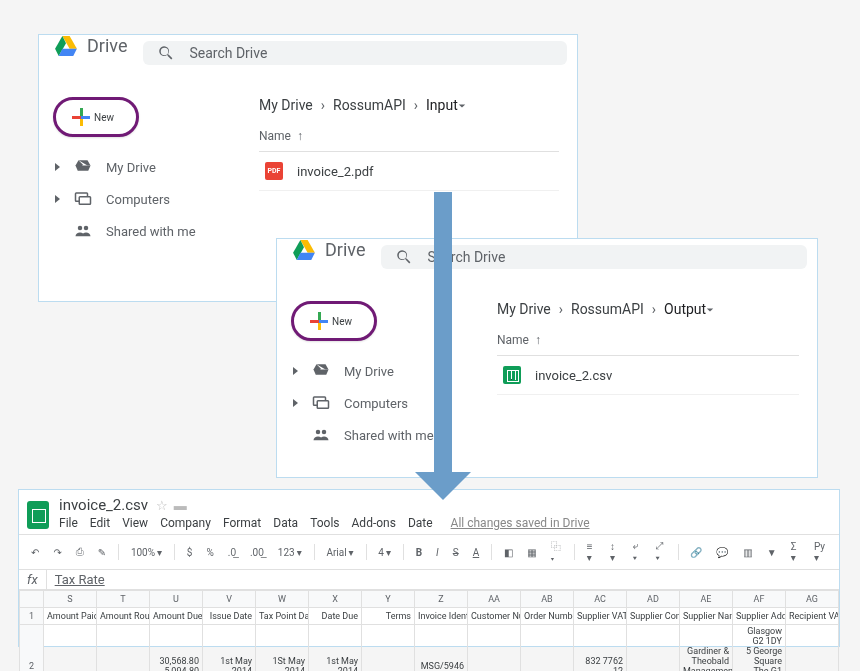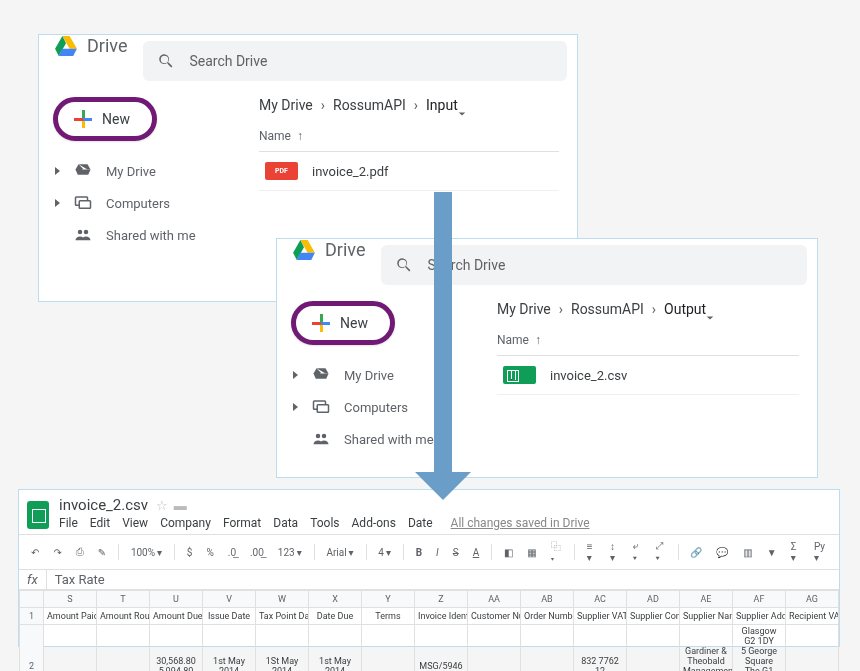--- a/index.html
+++ b/index.html
@@ -9,44 +9,44 @@
   .p1 { top: 34px; left: 38px; width: 540px; height: 268px; }
   .p2 { top: 238px; left: 276px; width: 542px; height: 240px; z-index: 2; }
   .p3 { top: 489px; left: 18px; width: 822px; height: 158px; z-index: 3; }
 
   
   .drive-hdr { display: flex; align-items: flex-start; height: 52px; }
   .drive-logo { display: flex; align-items: center; gap: 10px; padding: 0 16px; }
   .triwrap { width: 22px; height: 20px; position: relative; }
   .triwrap svg { width: 22px; height: 20px; }
   .drive-title { font-size: 18px; color: #5f6368; }
-  .search { flex: 1; background: #f1f3f4; height: 40px; margin: 6px 10px 6px 0; border-radius: 6px; display: flex; align-items: center; padding: 4px 14px; color: #5f6368; }
+  .search { flex: 1; background: #f1f3f4; height: 24px; margin: 6px 10px 6px 0; border-radius: 6px; display: flex; align-items: center; padding: 4px 14px; color: #5f6368; }
   .search .mag { width: 18px; height: 18px; margin-right: 14px; }
   .search span { font-size: 14px; }
 
   .drive-body { display: flex; }
   .sidebar { width: 202px; padding: 10px 0; }
-  .newbtn { display: flex; align-items: center; gap: 10px; background: #fff; border: 5px solid #701a75; border-radius: 22px; padding: 8px 22px 8px 16px; margin: 0 0 14px 14px; box-shadow: 0 1px 2px rgba(0,0,0,.12); font-size: 14px; color: #3c4043; cursor: pointer; width: fit-content; }
+  .newbtn { display: flex; align-items: center; gap: 4px; background: #fff; border: 3px solid #701a75; border-radius: 22px; padding: 8px 22px 8px 16px; margin: 0 0 14px 14px; box-shadow: 0 1px 2px rgba(0,0,0,.12); font-size: 10px; color: #3c4043; cursor: pointer; width: fit-content; }
   .plus { width: 18px; height: 18px; position: relative; }
   .plus:before, .plus:after { content: ''; position: absolute; background: #34a853; }
   .plus:before { left: 8px; top: 0; width: 3px; height: 18px; background: linear-gradient(to bottom,#34a853 50%,#fbbc04 50%); }
   .plus:after { top: 8px; left: 0; height: 3px; width: 18px; background: linear-gradient(to right,#ea4335 50%,#4285f4 50%); }
   .nav-item { display: flex; align-items: center; gap: 14px; padding: 7px 16px; color: #5f6368; font-size: 13px; cursor: pointer; }
   .nav-item .tri-tog { width: 0; height: 0; border-top: 4px solid transparent; border-bottom: 4px solid transparent; border-left: 5px solid #5f6368; }
   .nav-item .no-tog { width: 5px; }
   .nav-icon { width: 18px; height: 18px; display: flex; align-items: center; justify-content: center; }
   .nav-icon svg { width: 18px; height: 18px; fill: #5f6368; }
 
   .content { flex: 1; padding: 10px 18px; }
   .crumbs { display: flex; align-items: center; gap: 8px; color: #3c4043; font-size: 14px; margin-bottom: 6px; }
   .crumbs .chev { color: #5f6368; }
-  .crumbs .current { font-weight: 400; color: #202124; display: flex; align-items: flex-end; }
+  .crumbs .current { font-weight: 400; color: #202124; display: flex; align-items: flex-start; }
   .coltitle { display: flex; align-items: center; gap: 6px; color: #5f6368; font-size: 12px; padding: 10px 0 8px; border-bottom: 1px solid #e0e0e0; }
   .filerow { display: flex; align-items: center; gap: 14px; padding: 10px 6px; font-size: 13px; color: #3c4043; border-bottom: 1px solid #f0f0f0; cursor: pointer; }
-  .ficon { width: 33px; height: 18px; display: flex; align-items: center; justify-content: center; }
+  .ficon { width: 18px; height: 18px; display: flex; align-items: center; justify-content: center; }
   .ficon.img { background: #fff; border: 1px solid #dadce0; border-radius: 2px; position: relative; }
   .ficon.img:after { content: ''; position: absolute; left: 3px; top: 4px; width: 10px; height: 1px; background: #dadce0; box-shadow: 0 3px #dadce0, 0 6px #dadce0; }
   .ficon.pdf { background: #ea4335; color: #fff; font-size: 7px; font-weight: bold; border-radius: 2px; }
   .ficon.csv { background: #0f9d58; border-radius: 2px; position: relative; }
   .ficon.csv:after { content: ''; position: absolute; left: 4px; top: 4px; width: 10px; height: 10px; border: 1px solid #fff; }
   .ficon.csv:before { content: ''; position: absolute; left: 8px; top: 4px; width: 1px; height: 10px; background: #fff; box-shadow: 0 -1px inset, 4px 0 #fff; }
 
   
   .arrow { position: absolute; top: 192px; left: 434px; z-index: 5; pointer-events: none; }
   .arrow .shaft { width: 18px; height: 280px; background: #6b9dc9; }
@@ -58,24 +58,24 @@
   .sheet-ico:after { content: ''; position: absolute; left: 5px; top: 8px; width: 12px; height: 12px; border: 1px solid #fff; }
   .sheet-title { font-size: 15px; color: #3c4043; }
   .sheet-badges { display: flex; gap: 6px; color: #bbb; font-size: 13px; }
   .menus { display: flex; gap: 12px; padding: 2px 40px 4px; font-size: 12px; color: #3c4043; }
   .menus .saved { color: #888; text-decoration: underline; margin-left: 6px; }
   .toolbar { display: flex; align-items: center; gap: 10px; padding: 3px 10px; border-top: 1px solid #e0e0e0; border-bottom: 1px solid #e0e0e0; font-size: 10px; color: #5f6368; }
   .toolbar .sep { width: 1px; height: 16px; background: #e0e0e0; }
   .tool { display: flex; align-items: center; gap: 2px; padding: 2px; cursor: pointer; }
   .fxrow { display: flex; align-items: center; font-size: 13px; color: #5f6368; border-bottom: 1px solid #e0e0e0; }
   .fxrow .fx { padding: 2px 8px; font-style: italic; border-right: 1px solid #e0e0e0; }
-  .fxrow .val { padding: 2px 8px; }
+  .fxrow .val { padding: 2px 8px; text-decoration: underline; }
   .grid { font-size: 10px; color: #3c4043; }
   .grid table { border-collapse: collapse; width: 100%; table-layout: fixed; }
-  .grid th, .grid td { border: 1px solid #e0e0e0; padding: 1px 3px; text-align: center; overflow: hidden; white-space: nowrap; height: 17px; }
+  .grid th, .grid td { border: 1px solid #e0e0e0; padding: 1px 3px; text-align: right; overflow: hidden; white-space: nowrap; height: 17px; }
   .grid th { background: #f8f9fa; color: #5f6368; font-weight: normal; text-align: center; font-size: 9px; }
   .grid .rownum { background: #f8f9fa; text-align: center; width: 24px; color: #5f6368; }
   .grid td { font-size: 9px; }
   .dd { width: 8px; height: 8px; display: inline-block; }
   .dd svg { width: 8px; height: 8px; fill: #5f6368; }
 </style>
 </head>
 <body>
 
 <div class="panel p1">

